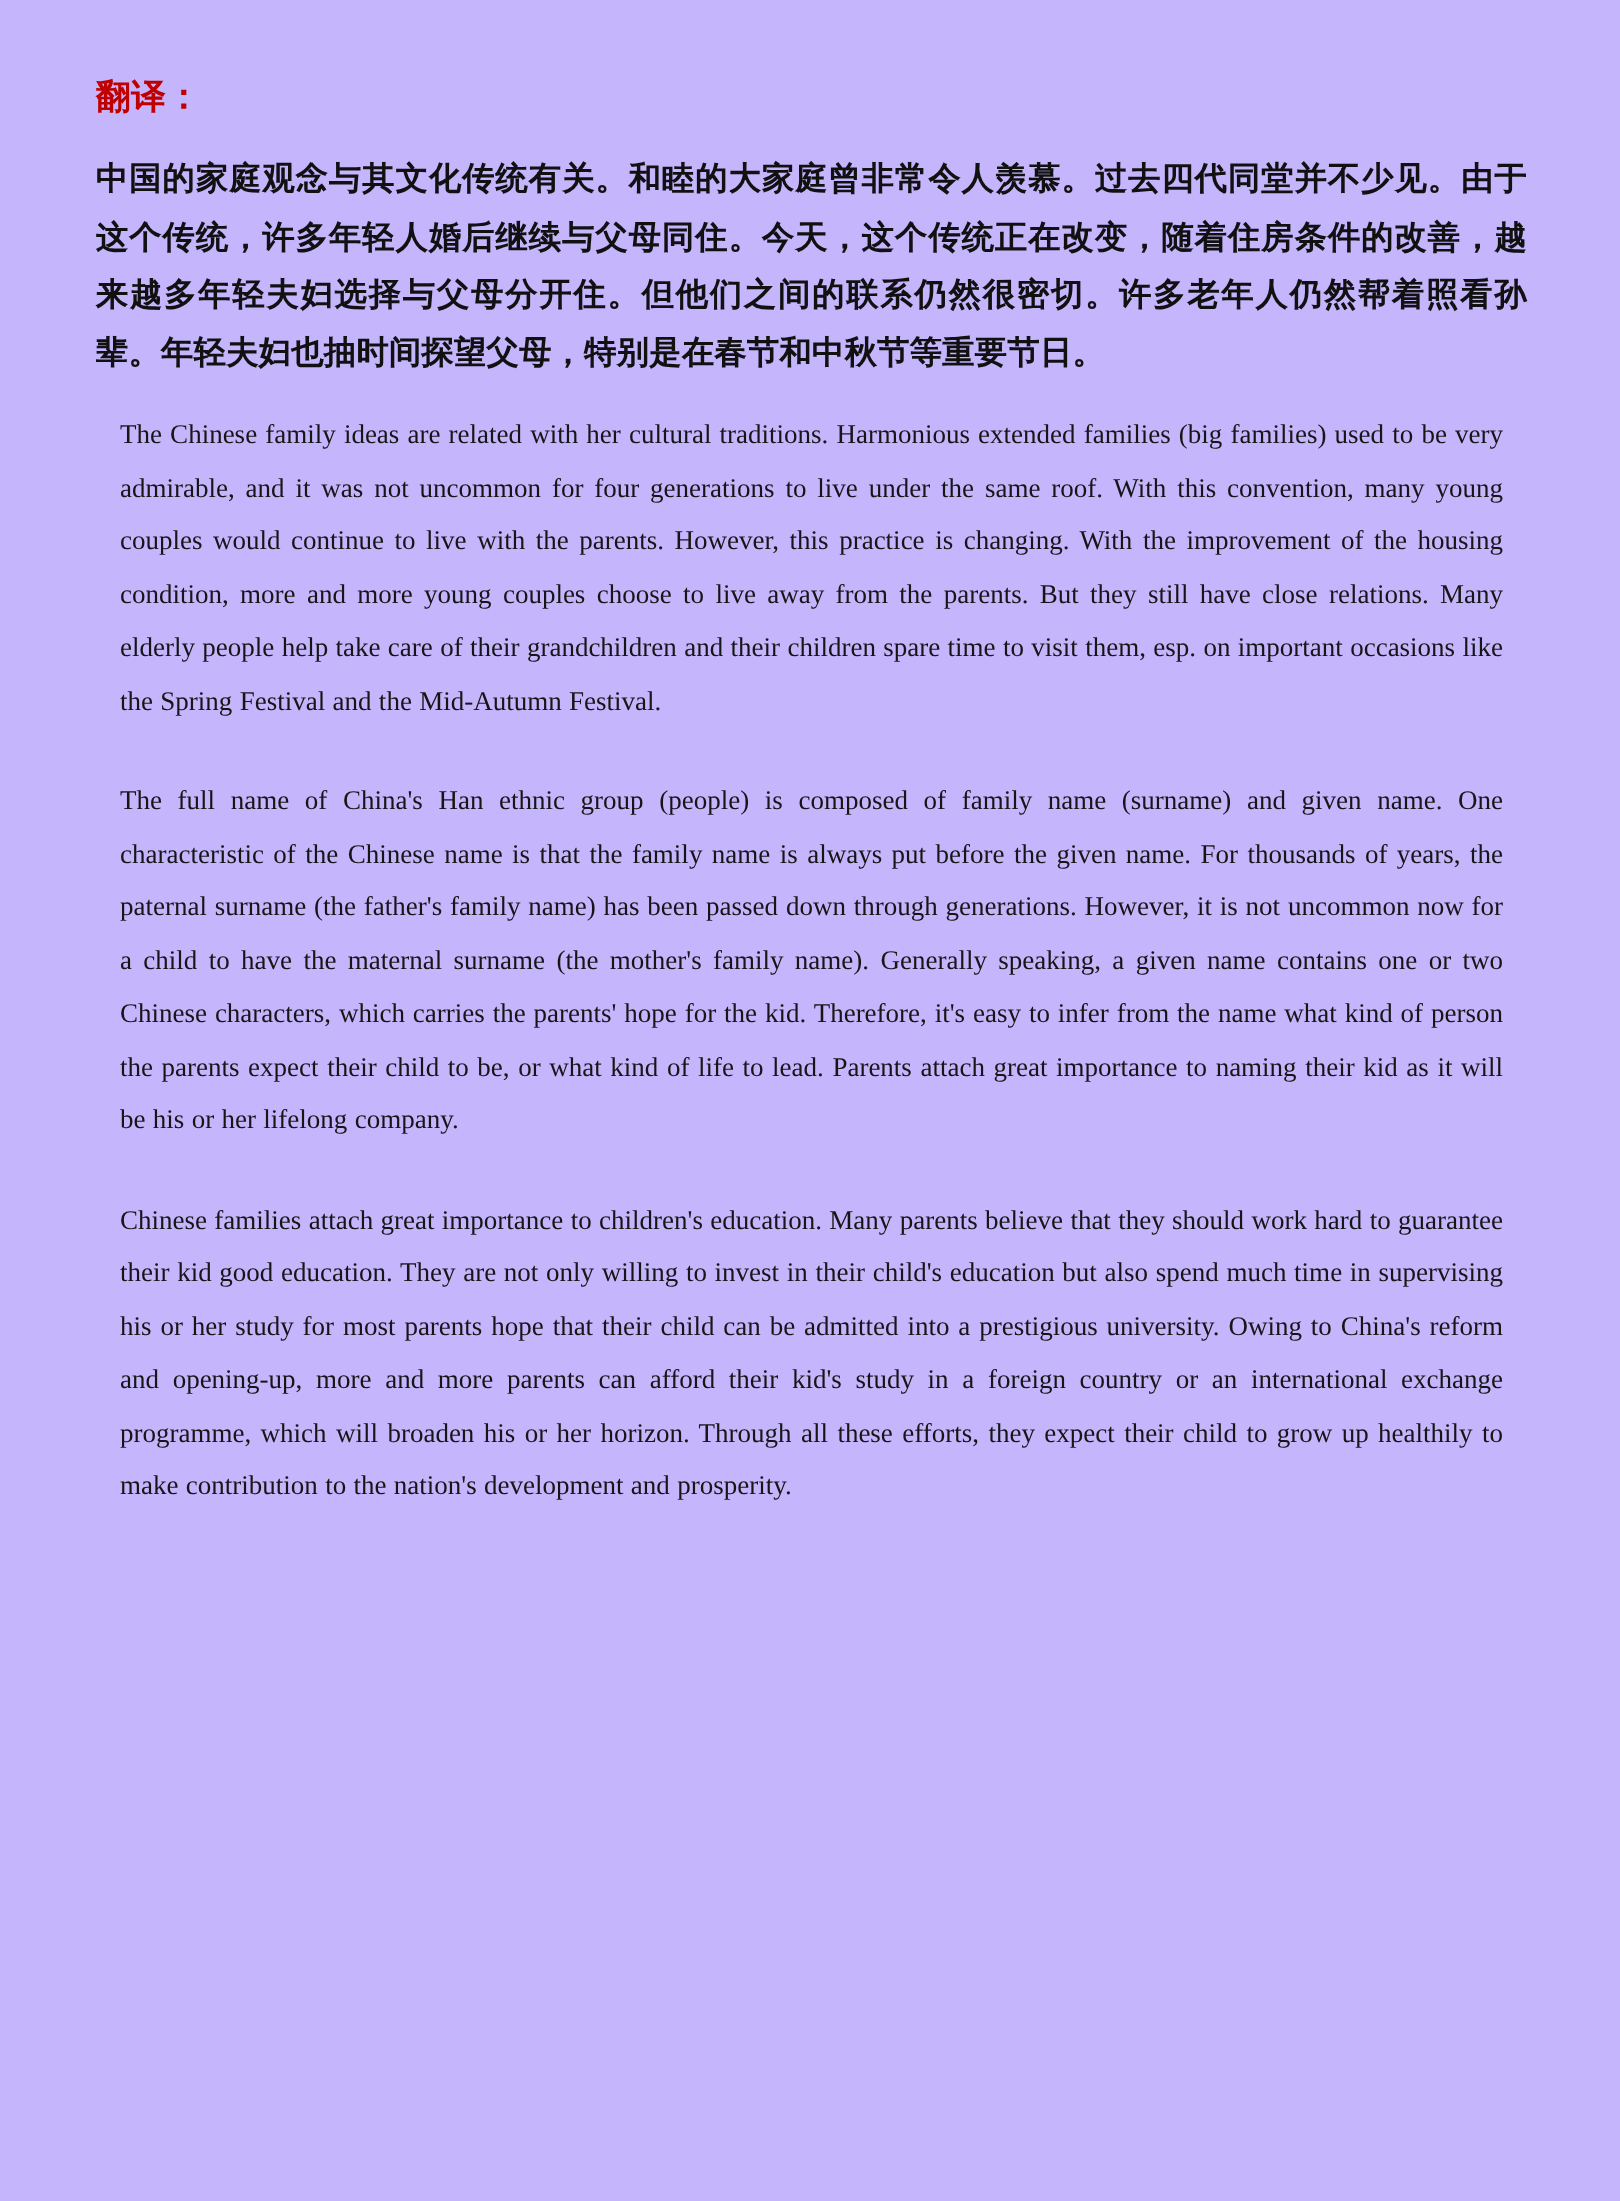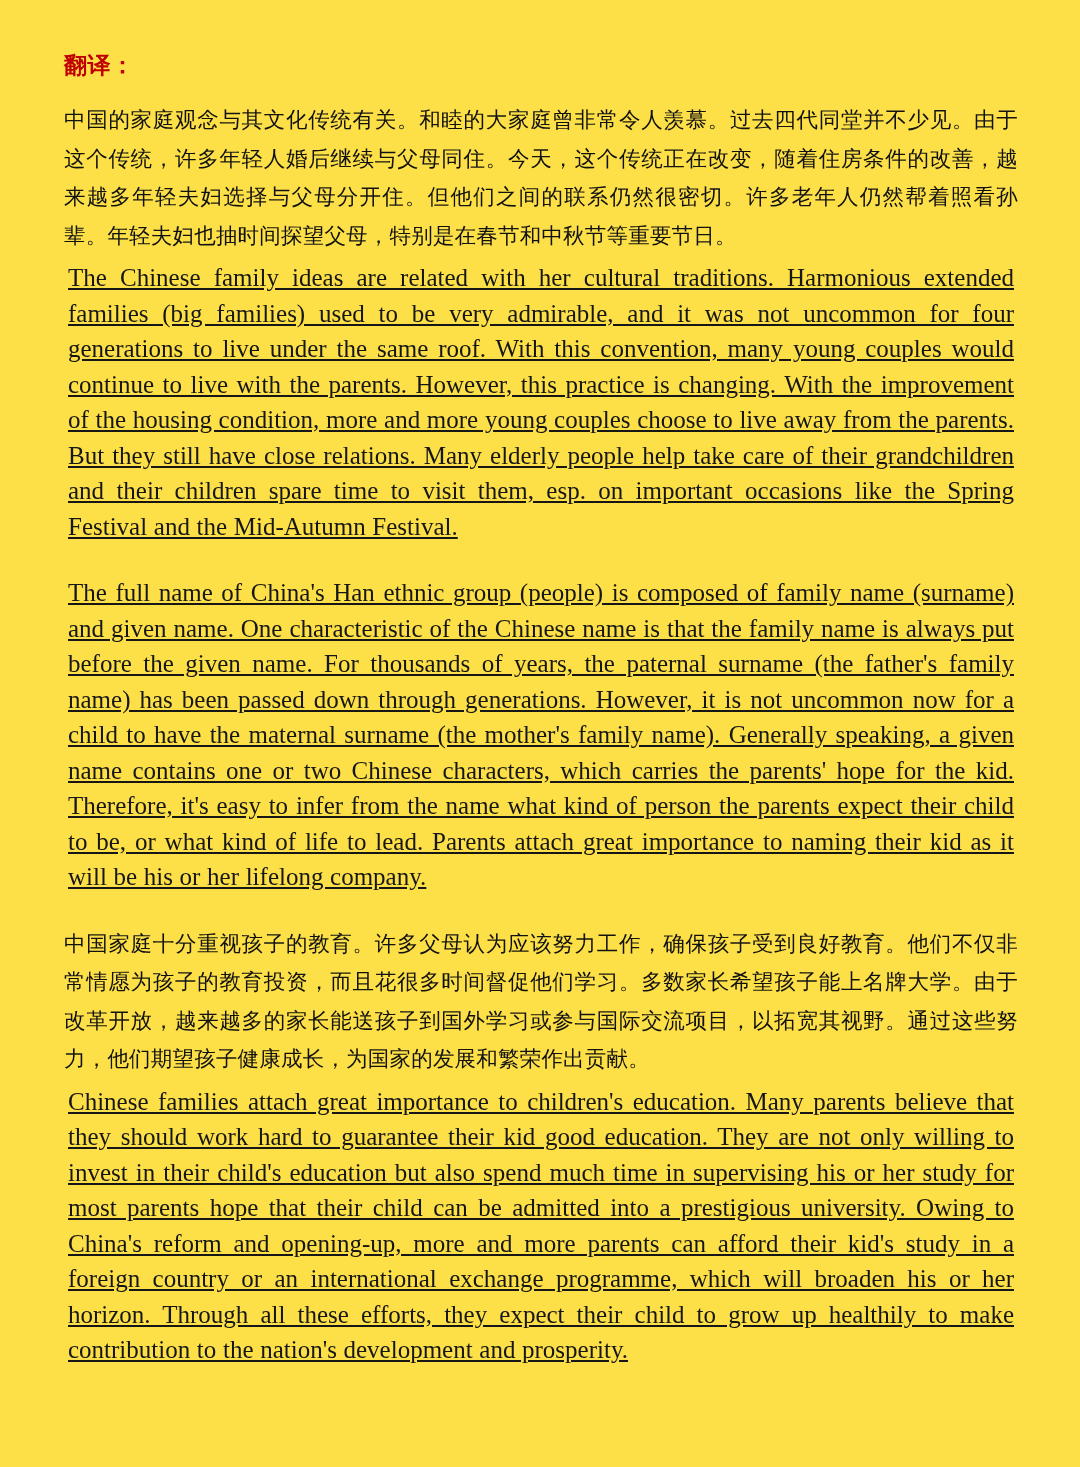--- a/index.html
+++ b/index.html
@@ -5,21 +5,21 @@
   html, body {
     margin: 0;
     padding: 0;
     background: #ffffff;
   }
 
   .page {
     position: relative;
     width: 1080px;
     height: 1467px;
-    background: #fde047;
+    background: #c4b5fd;
     box-sizing: border-box;
     padding: 16px;
     overflow: hidden;
   }
 
   .content {
     position: absolute;
     left: 64px;
     top: 0;
     width: 954px;
@@ -39,40 +39,39 @@
   .block {
     margin-top: 30px;
   }
 
   .block.first {
     margin-top: 23px;
   }
 
   .cn {
     font-family: "DejaVu Sans", "Liberation Sans", sans-serif;
-    font-weight: normal;
+    font-weight: bold;
     font-size: 21.5px;
     line-height: 38.5px;
     color: #111111;
     text-align: justify;
     text-justify: inter-ideograph;
     margin: 0;
     letter-spacing: 0.2px;
   }
 
   .en {
     font-family: "Liberation Serif", "DejaVu Serif", serif;
-    font-size: 25px;
+    font-size: 18px;
     line-height: 35.5px;
     color: #161616;
     text-align: justify;
-    margin: 4px;
+    margin: 16px;
     padding-top: 1px;
     word-spacing: 0.4px;
-    text-decoration: underline;
   }
 
   .en.last-para {
     text-align: justify;
   }
 </style>
 </head>
 <body>
 
 <div class="page">
@@ -83,18 +82,17 @@
     <section class="block first">
       <p class="cn">中国的家庭观念与其文化传统有关。和睦的大家庭曾非常令人羡慕。过去四代同堂并不少见。由于这个传统，许多年轻人婚后继续与父母同住。今天，这个传统正在改变，随着住房条件的改善，越来越多年轻夫妇选择与父母分开住。但他们之间的联系仍然很密切。许多老年人仍然帮着照看孙辈。年轻夫妇也抽时间探望父母，特别是在春节和中秋节等重要节日。</p>
       <p class="en">The Chinese family ideas are related with her cultural traditions. Harmonious extended families (big families) used to be very admirable, and it was not uncommon for four generations to live under the same roof. With this convention, many young couples would continue to live with the parents. However, this practice is changing. With the improvement of the housing condition, more and more young couples choose to live away from the parents. But they still have close relations. Many elderly people help take care of their grandchildren and their children spare time to visit them, esp. on important occasions like the Spring Festival and the Mid-Autumn Festival.</p>
     </section>
 
     <section class="block">
       <p class="en">The full name of China's Han ethnic group (people) is composed of family name (surname) and given name. One characteristic of the Chinese name is that the family name is always put before the given name. For thousands of years, the paternal surname (the father's family name) has been passed down through generations. However, it is not uncommon now for a child to have the maternal surname (the mother's family name). Generally speaking, a given name contains one or two Chinese characters, which carries the parents' hope for the kid. Therefore, it's easy to infer from the name what kind of person the parents expect their child to be, or what kind of life to lead. Parents attach great importance to naming their kid as it will be his or her lifelong company.</p>
     </section>
 
     <section class="block">
-      <p class="cn">中国家庭十分重视孩子的教育。许多父母认为应该努力工作，确保孩子受到良好教育。他们不仅非常情愿为孩子的教育投资，而且花很多时间督促他们学习。多数家长希望孩子能上名牌大学。由于改革开放，越来越多的家长能送孩子到国外学习或参与国际交流项目，以拓宽其视野。通过这些努力，他们期望孩子健康成长，为国家的发展和繁荣作出贡献。</p>
       <p class="en last-para">Chinese families attach great importance to children's education. Many parents believe that they should work hard to guarantee their kid good education. They are not only willing to invest in their child's education but also spend much time in supervising his or her study for most parents hope that their child can be admitted into a prestigious university. Owing to China's reform and opening-up, more and more parents can afford their kid's study in a foreign country or an international exchange programme, which will broaden his or her horizon. Through all these efforts, they expect their child to grow up healthily to make contribution to the nation's development and prosperity.</p>
     </section>
 
   </div>
 </div>
 
 </body></html>

